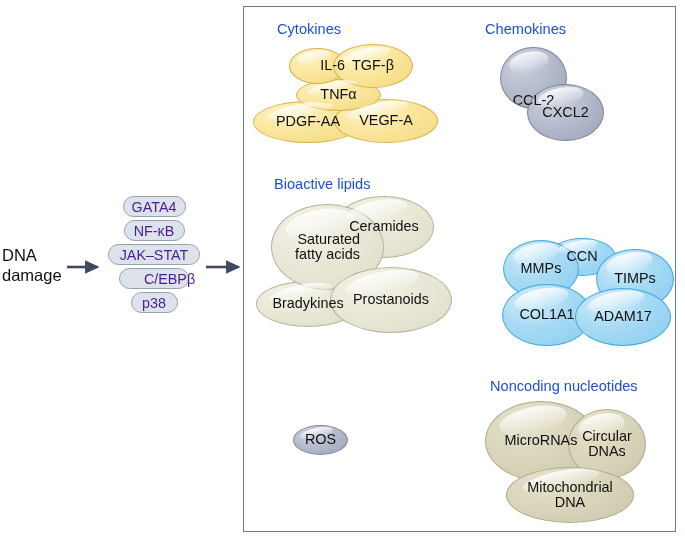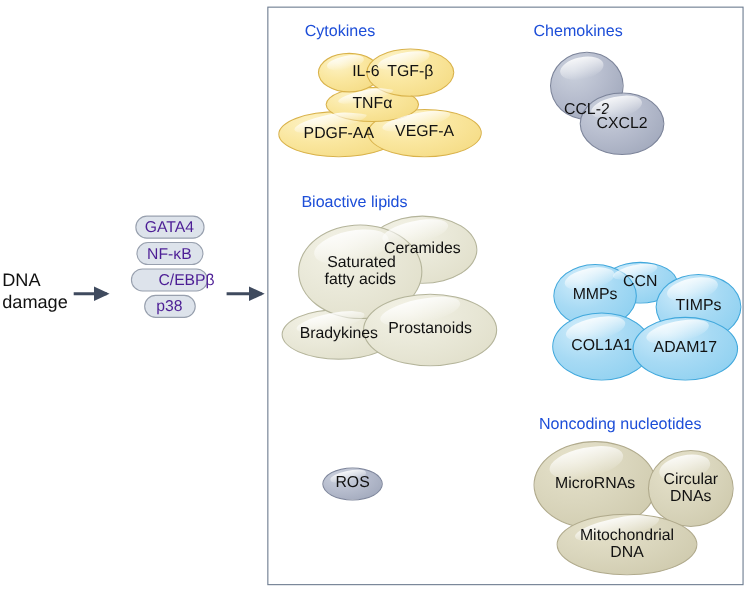--- a/index.html
+++ b/index.html
@@ -119,20 +119,21 @@
       <marker id="ah1" markerWidth="6" markerHeight="6" refX="4.6" refY="3" orient="auto">
         <path d="M0,0.4 L5.6,3 L0,5.6 Z" fill="#3f4a5e"></path>
       </marker>
     </defs>
     <line x1="1" y1="9" x2="31" y2="9" stroke="#3f4a5e" stroke-width="2.6" marker-end="url(#ah1)"></line>
   </svg>
 
   <div class="pathway-stack">
     <div class="pill w-gata">GATA4</div>
     <div class="pill w-nfkb">NF-κB</div>
+    <div class="pill w-jak">JAK–STAT</div>
     <div class="pill w-cebp">C/EBPβ</div>
     <div class="pill w-p38">p38</div>
   </div>
 
   <svg class="arrow" style="left:205px;top:258px;" width="42" height="18" viewBox="0 0 42 18">
     <defs>
       <marker id="ah2" markerWidth="6" markerHeight="6" refX="4.6" refY="3" orient="auto">
         <path d="M0,0.4 L5.6,3 L0,5.6 Z" fill="#3f4a5e"></path>
       </marker>
     </defs>
@@ -173,19 +174,19 @@
     <div class="blob blue" style="left:575px;top:288px;width:96px;height:58px;"><span>ADAM17</span></div>
   </div>
 
   <div class="cluster">
     <div class="blob greyblue" style="left:293px;top:425px;width:55px;height:30px;"><span>ROS</span></div>
   </div>
 
   <div class="sec-title" style="left:490px;top:378px;">Noncoding nucleotides</div>
   <div class="cluster">
     <div class="blob khaki" style="left:485px;top:401px;width:112px;height:80px;"><span>MicroRNAs</span></div>
-    <div class="blob khaki" style="left:589px;top:409px;width:78px;height:70px;"><span>Circular
+    <div class="blob khaki" style="left:568px;top:409px;width:78px;height:70px;"><span>Circular
 DNAs</span></div>
     <div class="blob khaki" style="left:506px;top:467px;width:128px;height:56px;"><span>Mitochondrial
 DNA</span></div>
   </div>
 
 </div>
 
 </body></html>

